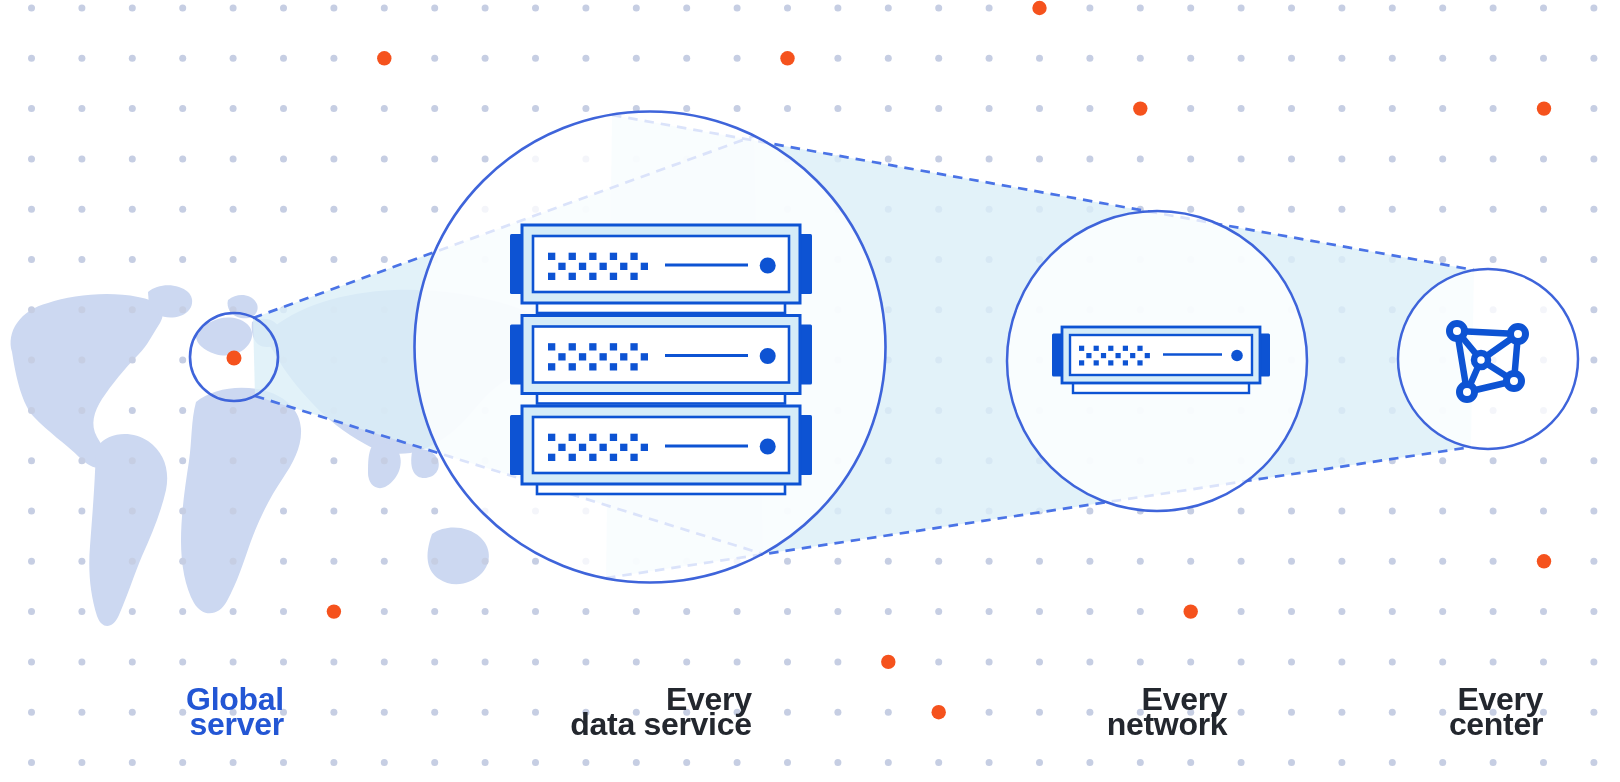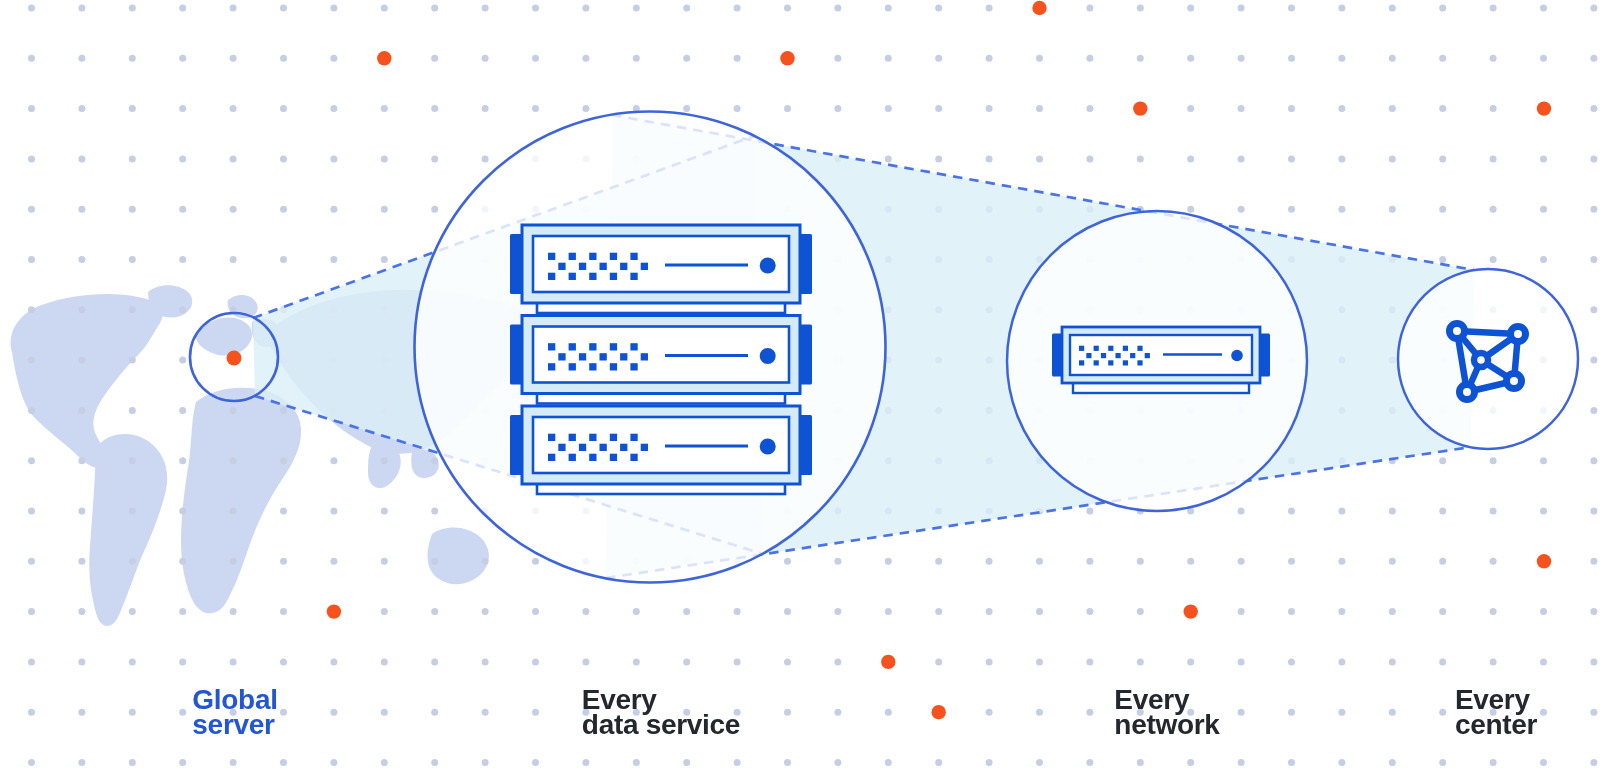--- a/index.html
+++ b/index.html
@@ -7,23 +7,23 @@
     position:relative;
     width:1620px;height:782px;
     overflow:hidden;
     background:#ffffff;
     font-family:"Liberation Sans", sans-serif;
   }
   .stage svg{position:absolute;left:0;top:0;}
   .lbl{
     position:absolute;
     transform:translateX(-50%);
-    text-align:left;
+    text-align:right;
     font-weight:700;
-    font-size:28px;
+    font-size:32px;
     line-height:25px;
     letter-spacing:-0.3px;
     white-space:nowrap;
   }
 </style>
 </head>
 <body>
 
 <div class="stage">
   <svg id="scene" width="1620" height="782" viewBox="0 0 1620 782">

